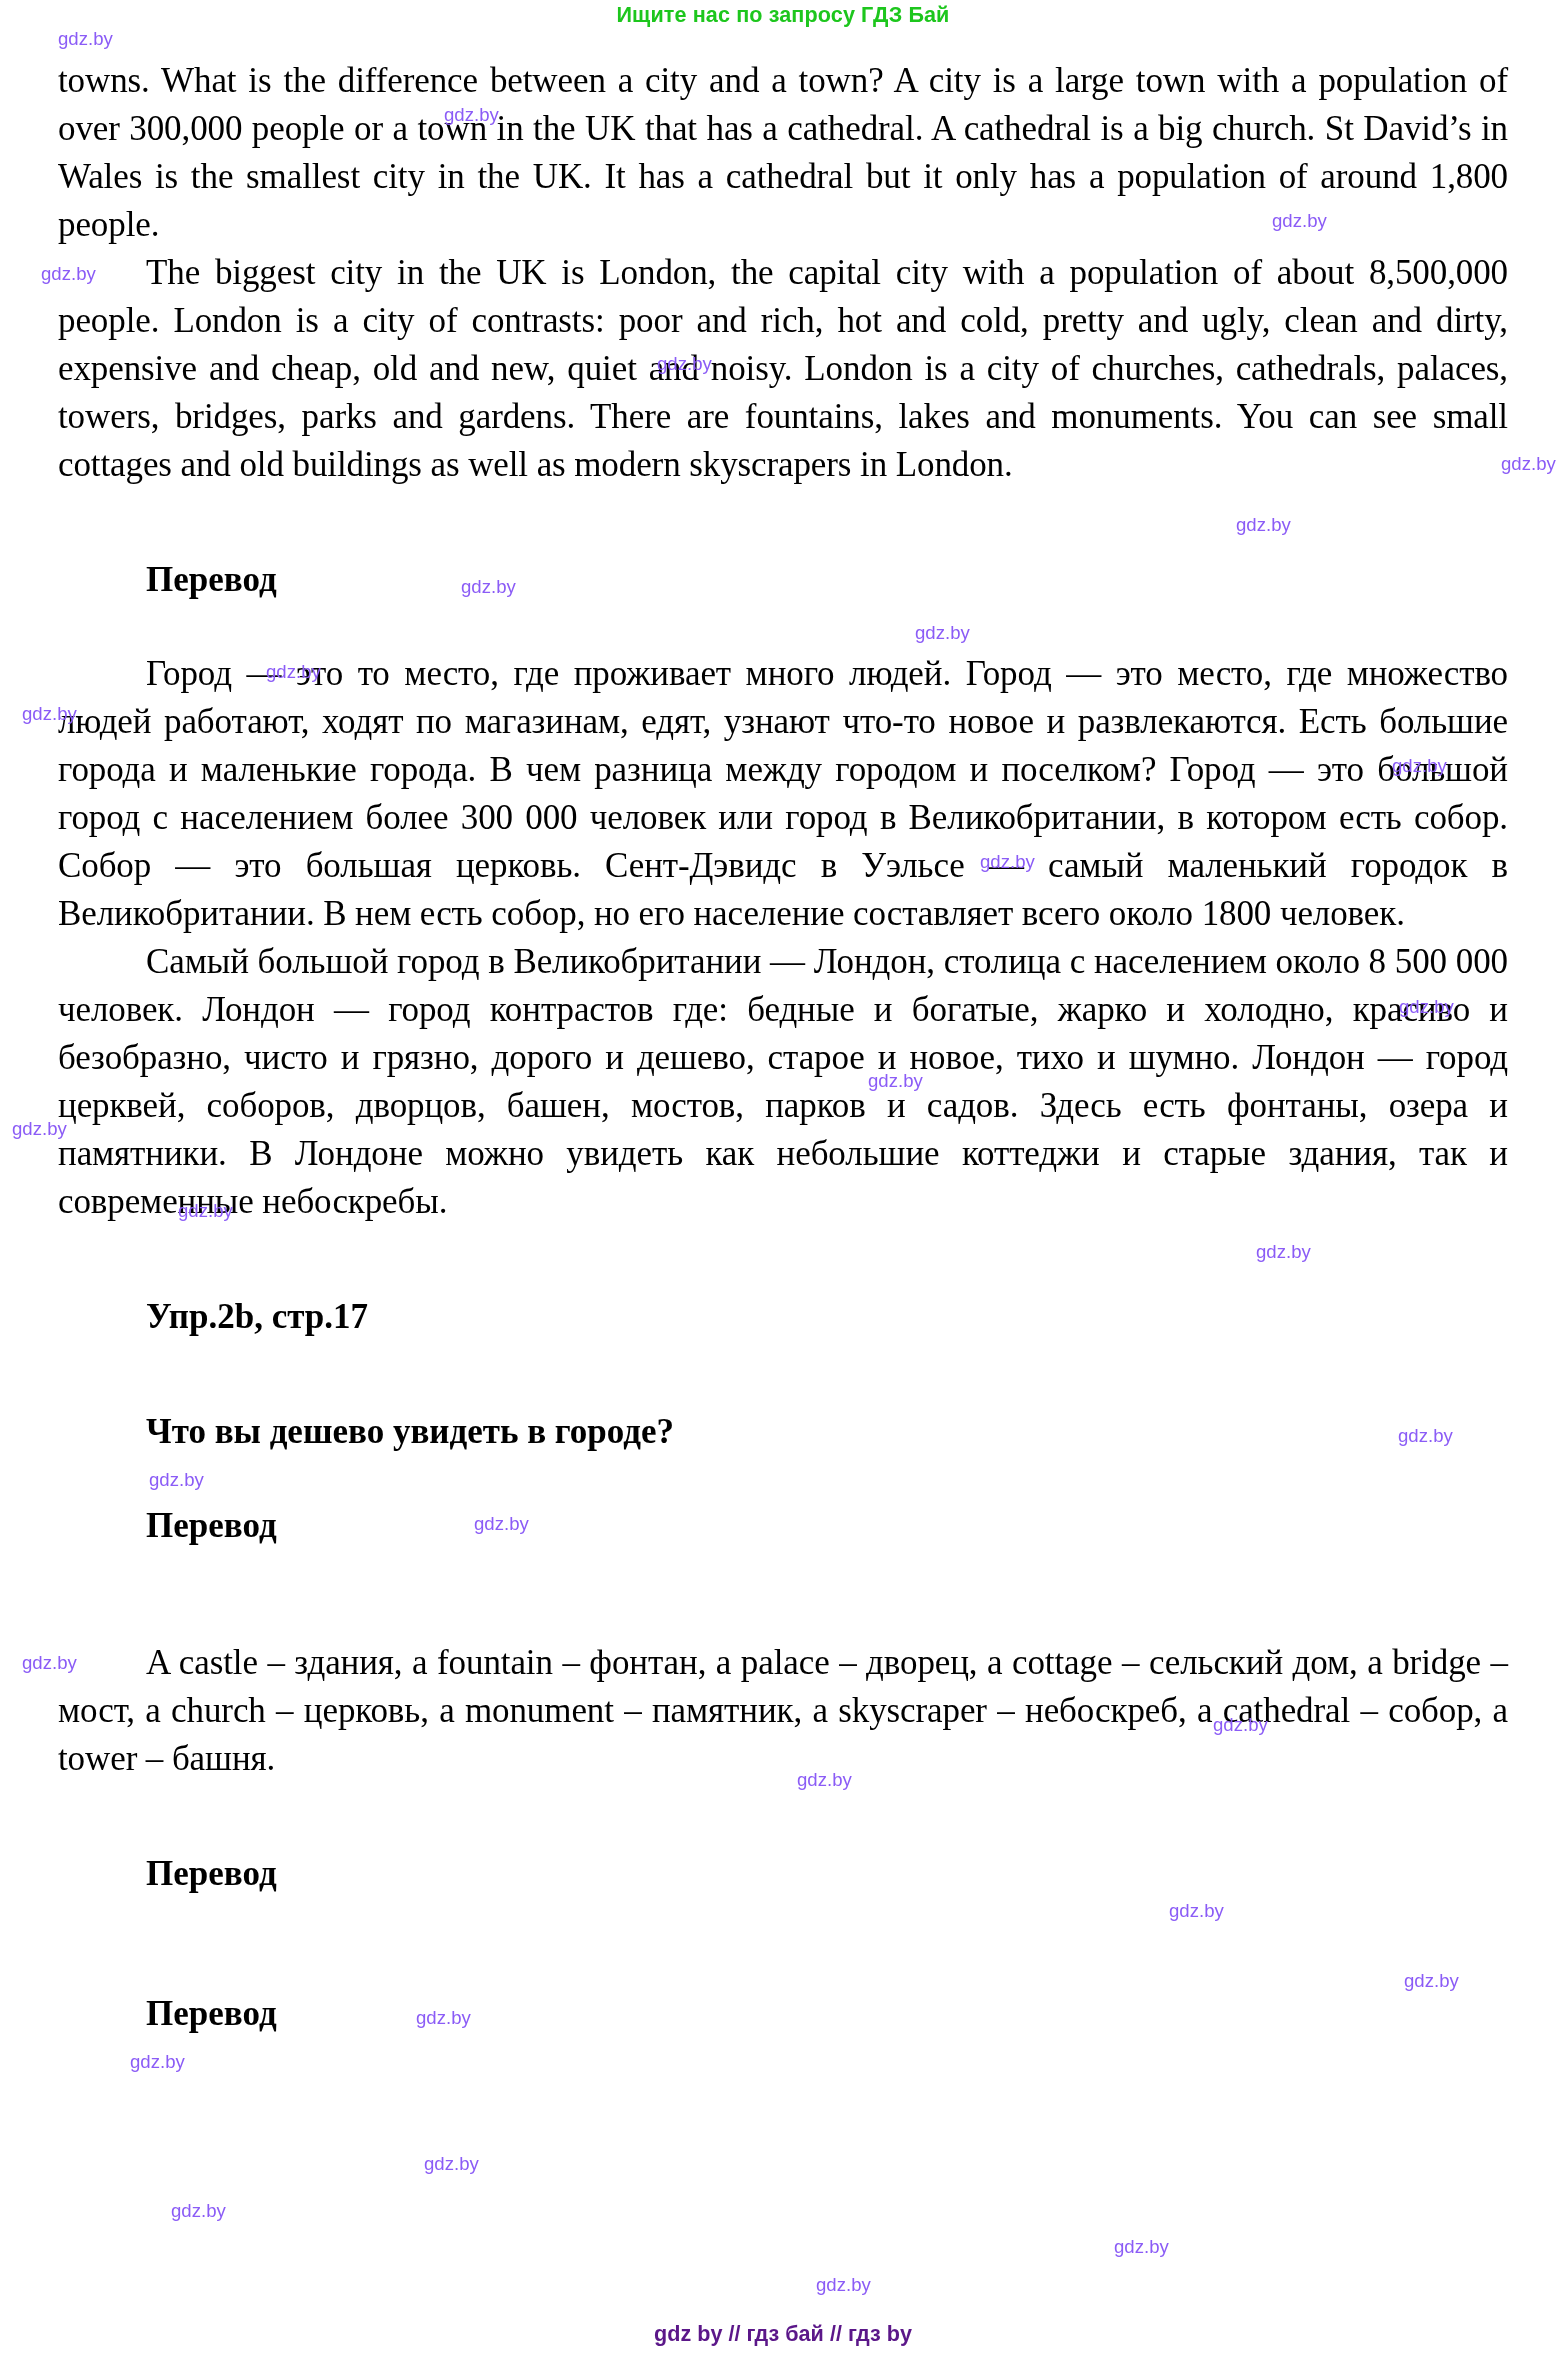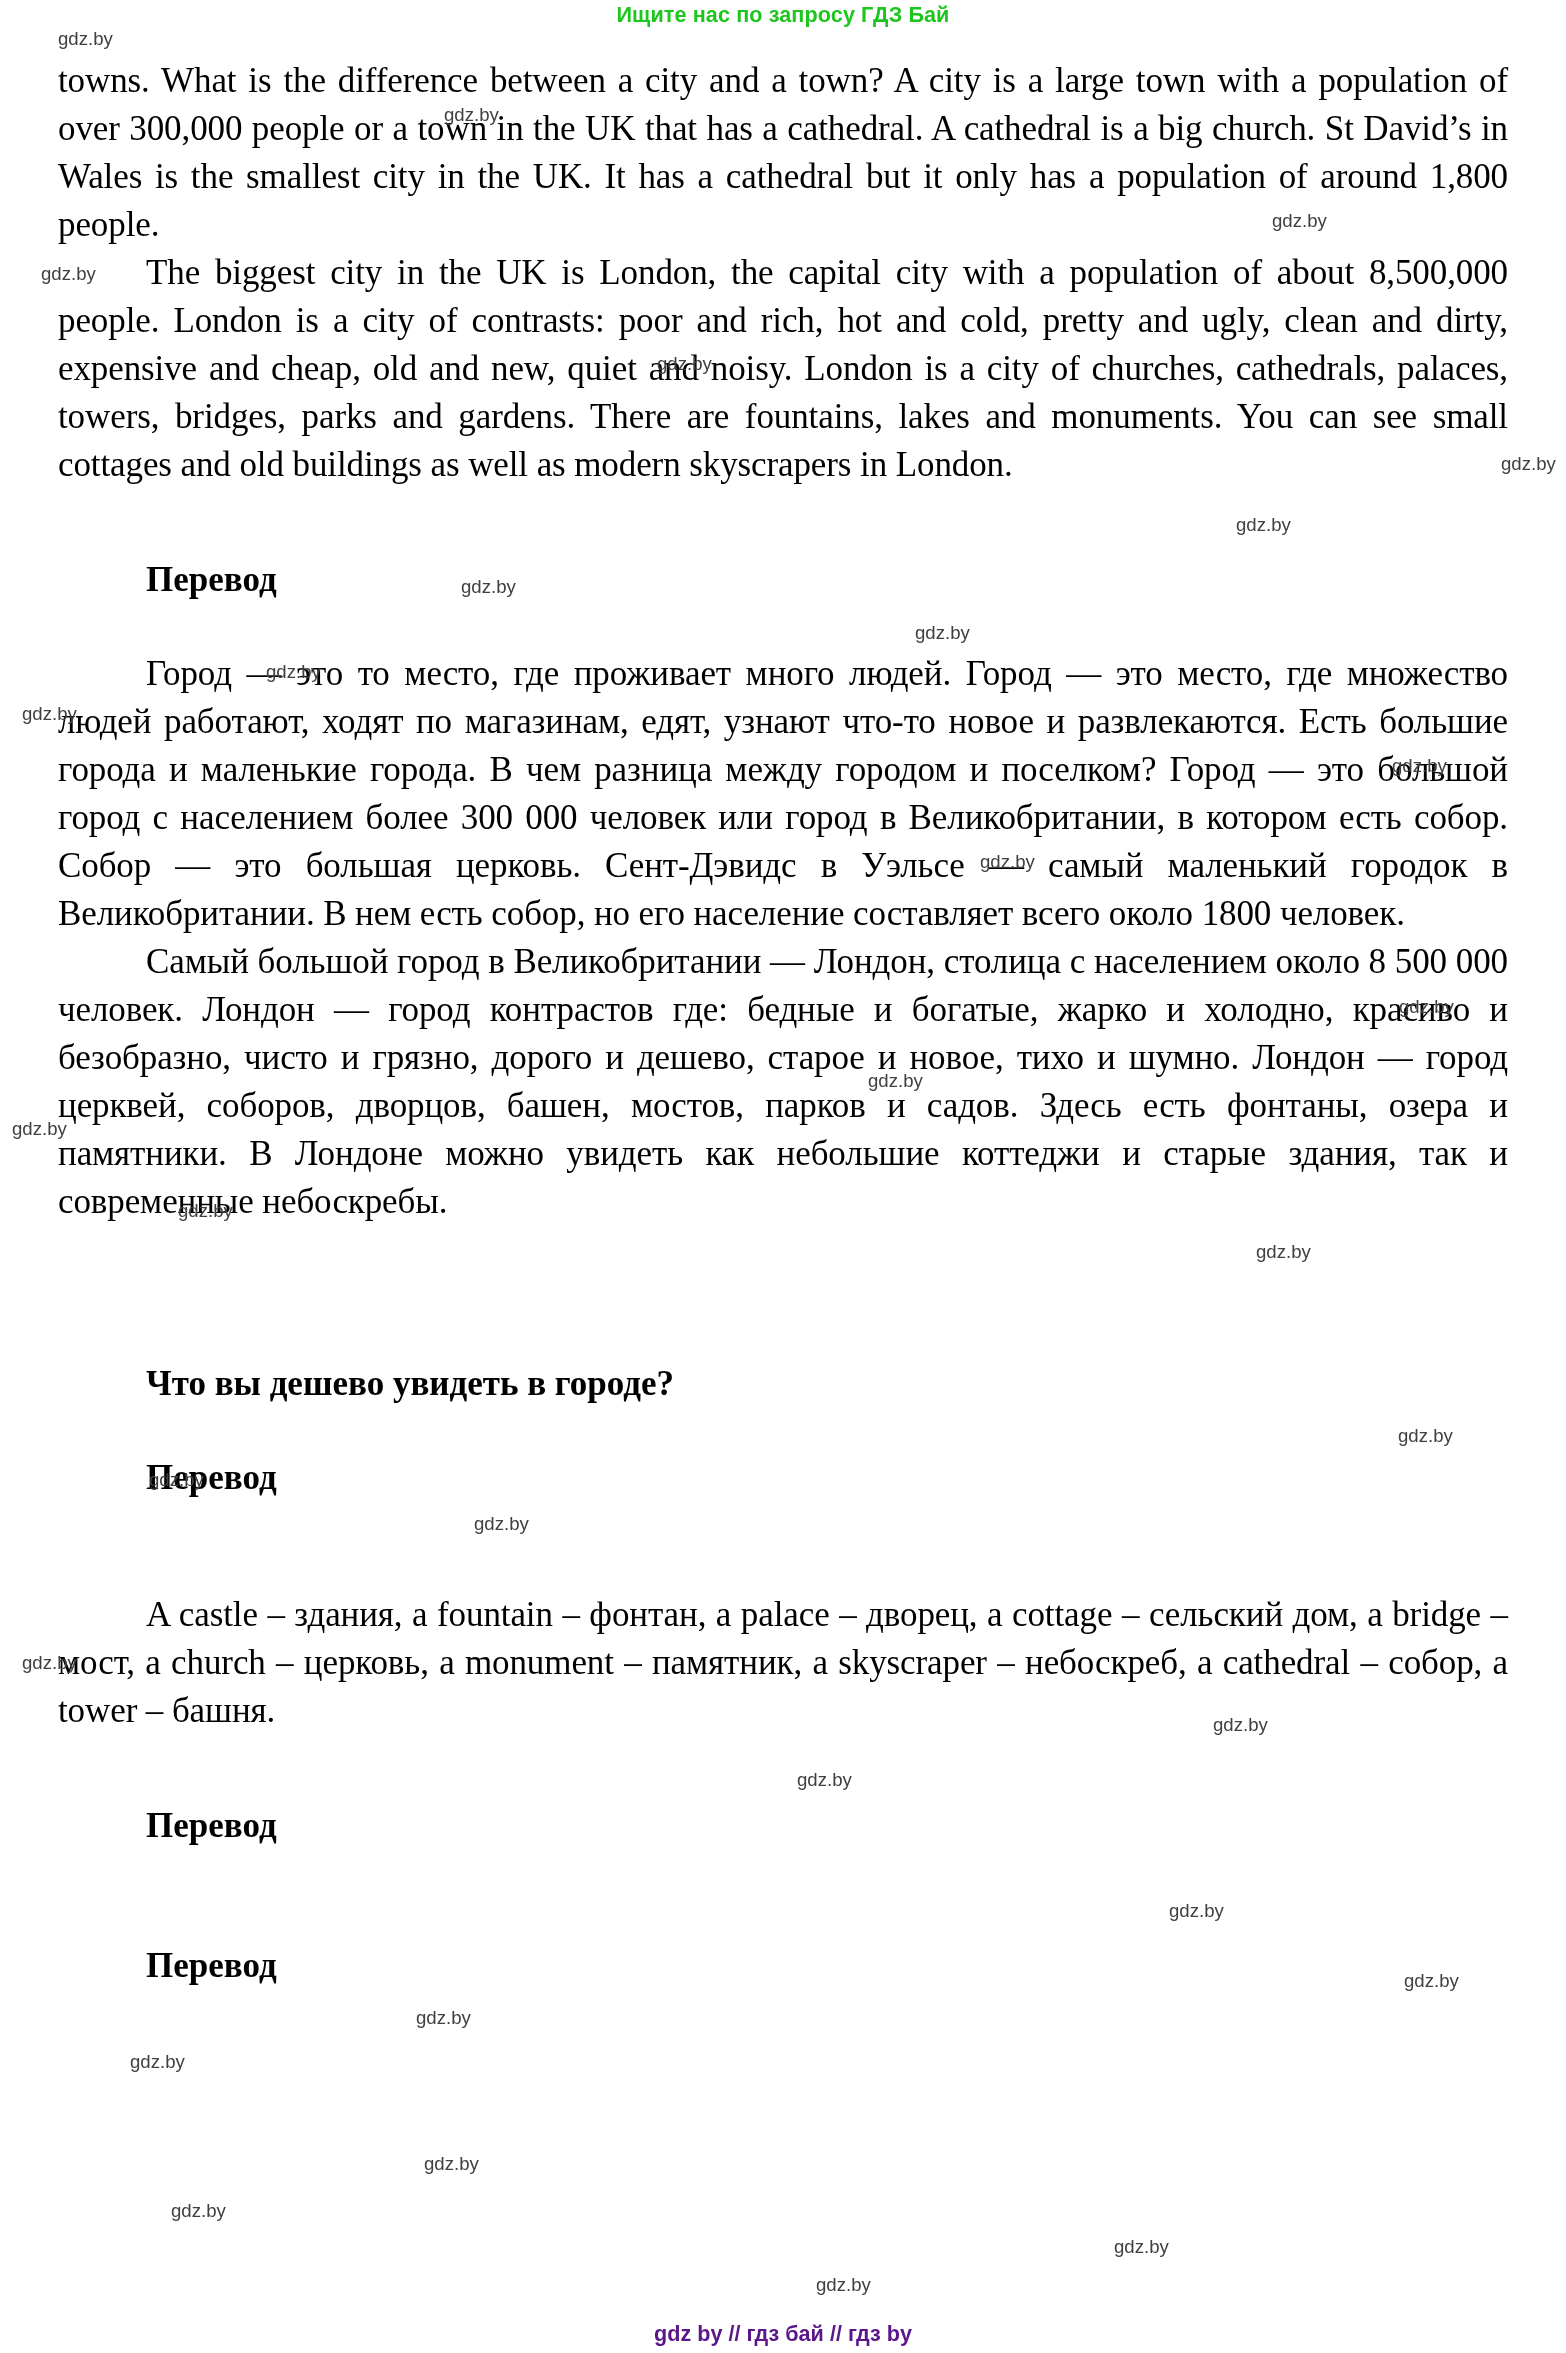--- a/index.html
+++ b/index.html
@@ -68,21 +68,21 @@
   .gap-m  { height: 46px; }
   .gap-l  { height: 67px; }
   .gap-xl { height: 89px; }
 
   
   .wm {
     position: absolute;
     font-family: "Liberation Sans", "DejaVu Sans", sans-serif;
     font-size: 18.6px;
     line-height: 18.6px;
-    color: #404040;
+    color: #8b5cf6;
     white-space: nowrap;
     pointer-events: none;
   }
 
   
   .footer {
     position: absolute;
     left: 0;
     bottom: 7.4px;
     width: 1566px;
@@ -113,20 +113,21 @@
     <h3 class="heading">Перевод</h3>
 
     <div class="gap-m"></div>
 
     <p class="para indent">Город — это то место, где проживает много людей. Город — это место, где множество людей работают, ходят по магазинам, едят, узнают что-то новое и развлекаются. Есть большие города и маленькие города. В чем разница между городом и поселком? Город — это большой город с населением более 300 000 человек или город в Великобритании, в котором есть собор. Собор — это большая церковь. Сент-Дэвидс в Уэльсе — самый маленький городок в Великобритании. В нем есть собор, но его население составляет всего около 1800 человек.</p>
 
     <p class="para indent">Самый большой город в Великобритании — Лондон, столица с населением около 8 500 000 человек. Лондон — город контрастов где: бедные и богатые, жарко и холодно, красиво и безобразно, чисто и грязно, дорого и дешево, старое и новое, тихо и шумно. Лондон — город церквей, соборов, дворцов, башен, мостов, парков и садов. Здесь есть фонтаны, озера и памятники. В Лондоне можно увидеть как небольшие коттеджи и старые здания, так и современные небоскребы.</p>
 
     <div class="gap-l"></div>
 
+    <h3 class="heading">Упр.2b, стр.17</h3>
 
     <div class="gap-l"></div>
 
     <h3 class="heading">Что вы дешево увидеть в городе?</h3>
 
     <div class="gap-m"></div>
 
     <h3 class="heading">Перевод</h3>
 
     <div class="gap-xl"></div>

